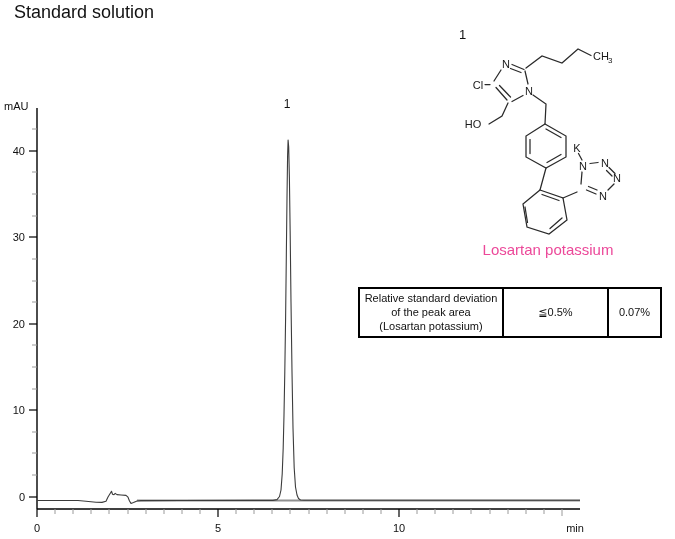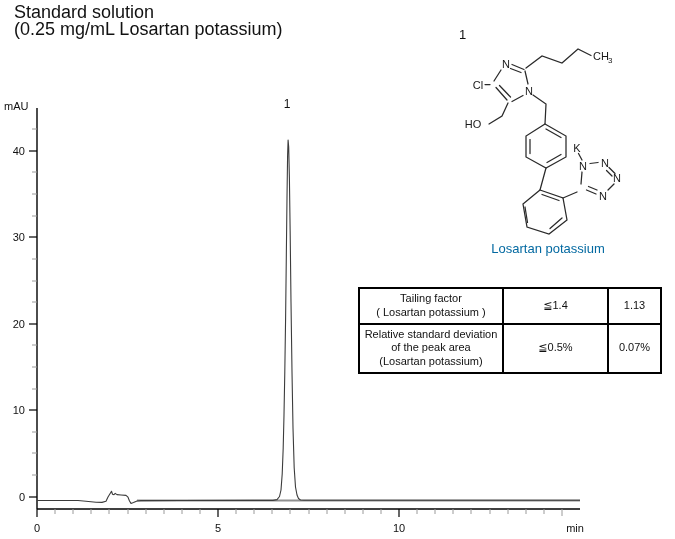--- a/index.html
+++ b/index.html
@@ -1,21 +1,21 @@
 <!DOCTYPE html>
 <html><head>
 <meta charset="utf-8">
 <style>
   html,body{margin:0;padding:0;background:#ffffff;}
   body{width:675px;height:539px;position:relative;overflow:hidden;
        font-family:"Liberation Sans","DejaVu Sans",sans-serif;color:#111;}
   .abs{position:absolute;}
   #sample-title{left:14px;top:4px;font-size:18px;line-height:17px;color:#111;}
   #struct-index{left:459px;top:27px;font-size:13px;color:#111;}
-  #struct-caption{left:468px;top:241px;width:160px;text-align:center;font-size:13px;color:#0369a1;}
+  #struct-caption{left:468px;top:241px;width:160px;text-align:center;font-size:15px;color:#ec4899;}
   svg{position:absolute;left:0;top:0;}
   .axis{stroke:#000;stroke-width:1.4;fill:none;}
   .tick-major{stroke:#000;stroke-width:1.2;}
   .tick-minor{stroke:#9a9a9a;stroke-width:1;}
   .ticklabel{font-size:11px;fill:#111;}
   .unitlabel{font-size:11px;fill:#111;}
   .trace{stroke:#3c3c3c;stroke-width:1.1;fill:none;stroke-linejoin:round;}
   .trace-under{stroke:#909090;stroke-width:2;fill:none;}
   .bond{stroke:#2a2a2a;stroke-width:1.25;fill:none;stroke-linecap:round;}
   .atom{font-size:11px;fill:#1a1a1a;}
@@ -30,21 +30,20 @@
   .cell-line{display:block;}
   col.c1{width:144px;} col.c2{width:105px;} col.c3{width:53px;}
   tr.hdr td{height:30px;}
   tr.r1 td{height:28px;} tr.r2 td{height:23px;} tr.r3 td{height:38px;}
 </style>
 </head>
 <body>
 
 <div id="sample-title" class="abs">
   <div>Standard solution</div>
-  <div>(0.25 mg/mL Losartan potassium)</div>
 </div>
 
 <svg width="675" height="539" viewBox="0 0 675 539">
 
   <path class="axis" d="M37,108 L37,509"></path>
   <path class="axis" d="M37,509 L580,509"></path>
 
   <g>
     <line class="tick-major" x1="29" y1="497" x2="37" y2="497"></line>
     <line class="tick-major" x1="29" y1="410" x2="37" y2="410"></line>
@@ -200,28 +199,20 @@
 <div id="struct-caption" class="abs">Losartan potassium</div>
 
 <div id="suit-table-wrap" class="abs">
   <table class="suit">
     <colgroup>
         <col class="c1">
         <col class="c2">
         <col class="c3">
       </colgroup>
     <tbody>
-    <tr class="r2">
-      <td>
-        <span class="cell-line">Tailing factor</span>
-        <span class="cell-line">( Losartan potassium )</span>
-      </td>
-      <td>≦1.4</td>
-      <td>1.13</td>
-    </tr>
     <tr class="r3">
       <td>
         <span class="cell-line">Relative standard deviation</span>
         <span class="cell-line">of the peak area</span>
         <span class="cell-line">(Losartan potassium)</span>
       </td>
       <td>≦0.5%</td>
       <td>0.07%</td>
     </tr>
   </tbody>

